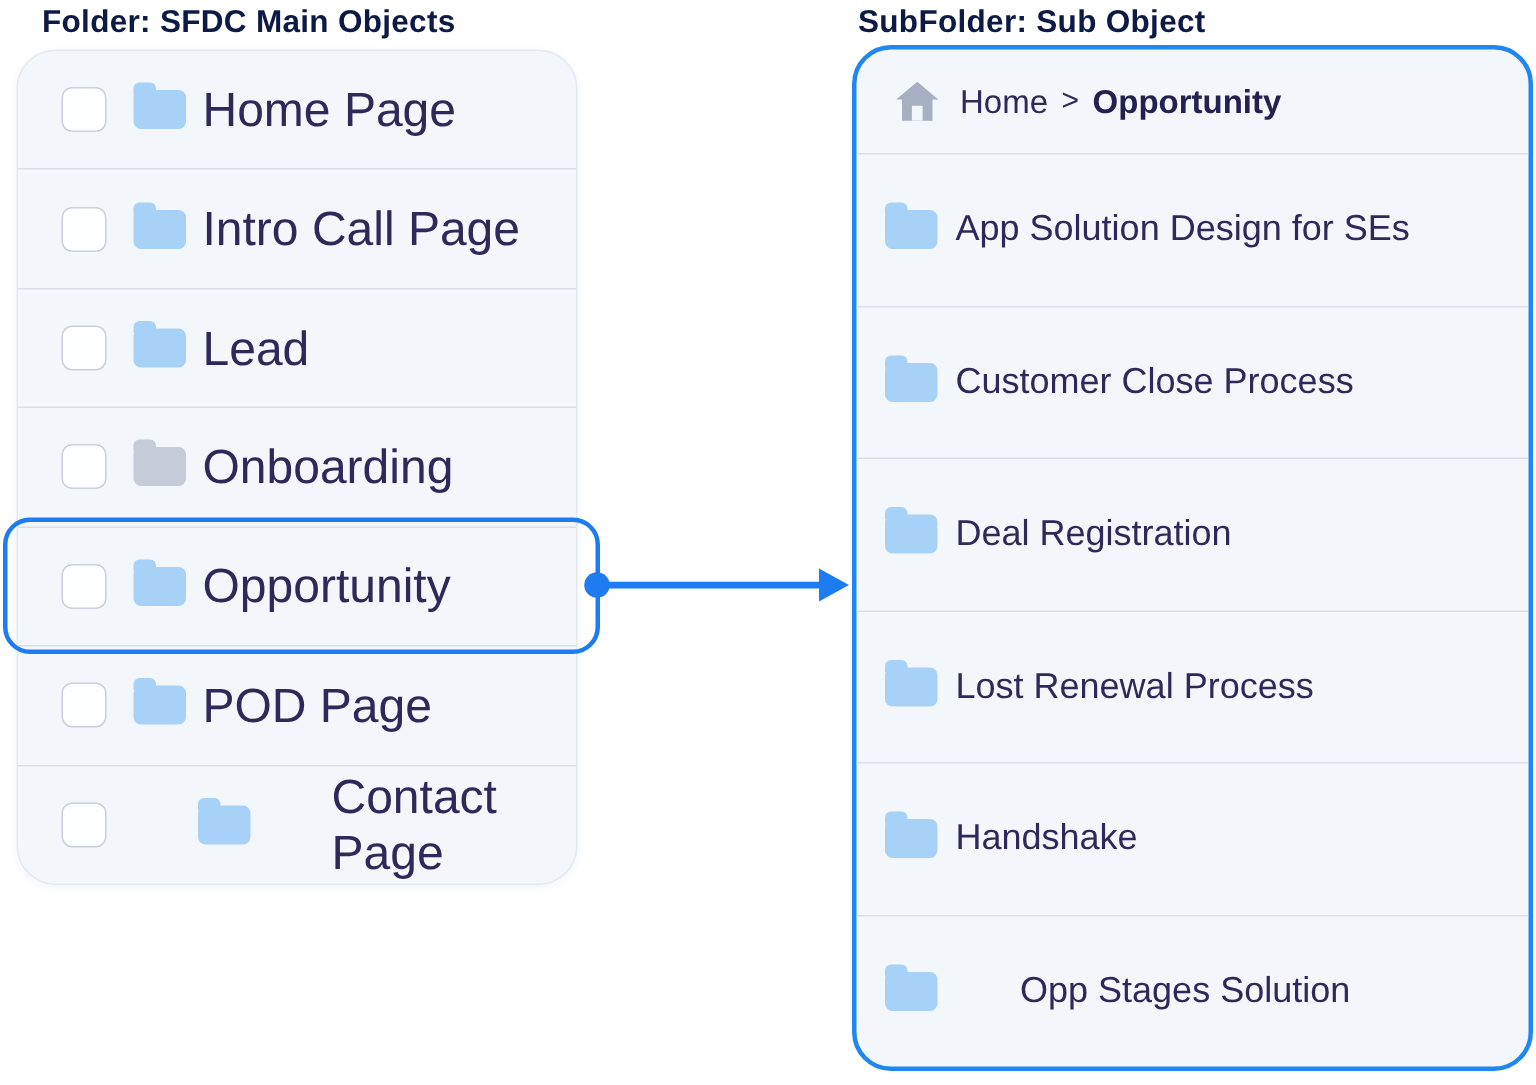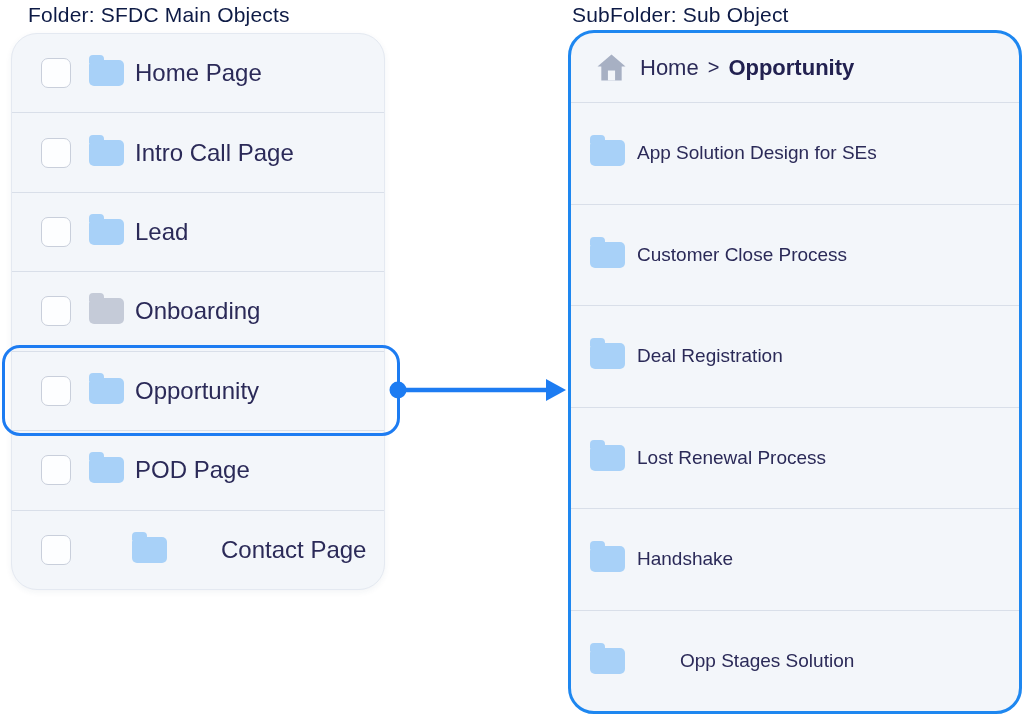--- a/index.html
+++ b/index.html
@@ -14,21 +14,21 @@
     --checkbox-border:#C9CFDB;
     --home-gray:#A7B0C3;
   }
   *{margin:0;padding:0;box-sizing:border-box;}
   body{
     width:1024px;height:723px;position:relative;background:#ffffff;
     font-family:"Liberation Sans",sans-serif;color:var(--text-navy);
     overflow:hidden;
   }
   .panel-title{
-    position:absolute;font-size:21px;font-weight:400;color:var(--title-navy);
+    position:absolute;font-size:21px;font-weight:700;color:var(--title-navy);
     letter-spacing:.2px;
   }
   .panel{
     position:absolute;background:var(--panel-bg);border-radius:26px;
     display:flex;flex-direction:column;overflow:hidden;
   }
   .left-panel{
     left:11px;top:33px;width:374px;height:557px;
     border:1px solid #E4E9F1;
     box-shadow:0 2px 6px rgba(40,60,100,.06);
@@ -51,22 +51,22 @@
   .folder-icon{
     position:relative;width:35px;height:26px;border-radius:5px;
     margin-left:18px;flex:0 0 auto;background:var(--folder-blue);
   }
   .right-row .folder-icon{margin-left:0;}
   .folder-icon::before{
     content:"";position:absolute;top:-5px;left:0;width:15px;height:8px;
     background:inherit;border-radius:4px 4px 0 0;
   }
   .folder-icon.gray{background:var(--folder-gray);}
-  .row-label{margin-left:11px;font-size:24px;color:var(--text-navy);}
-  .right-row .row-label{font-size:19px;margin-left:12px;}
+  .row-label{margin-left:11px;font-size:32px;color:var(--text-navy);}
+  .right-row .row-label{font-size:24px;margin-left:12px;}
   .breadcrumb-row{
     flex:0 0 70px;display:flex;align-items:center;padding-left:24px;
     border-bottom:1px solid var(--divider);
   }
   .home-icon{width:33px;height:33px;flex:0 0 auto;}
   .crumb{font-size:22px;margin-left:12px;}
   .crumb-sep{font-size:20px;margin:0 9px 0 9px;color:var(--text-navy);}
   .crumb-current{font-size:22px;font-weight:800;color:#222150;}
   .highlight-box{
     position:absolute;left:2px;top:345px;width:398px;height:91px;

